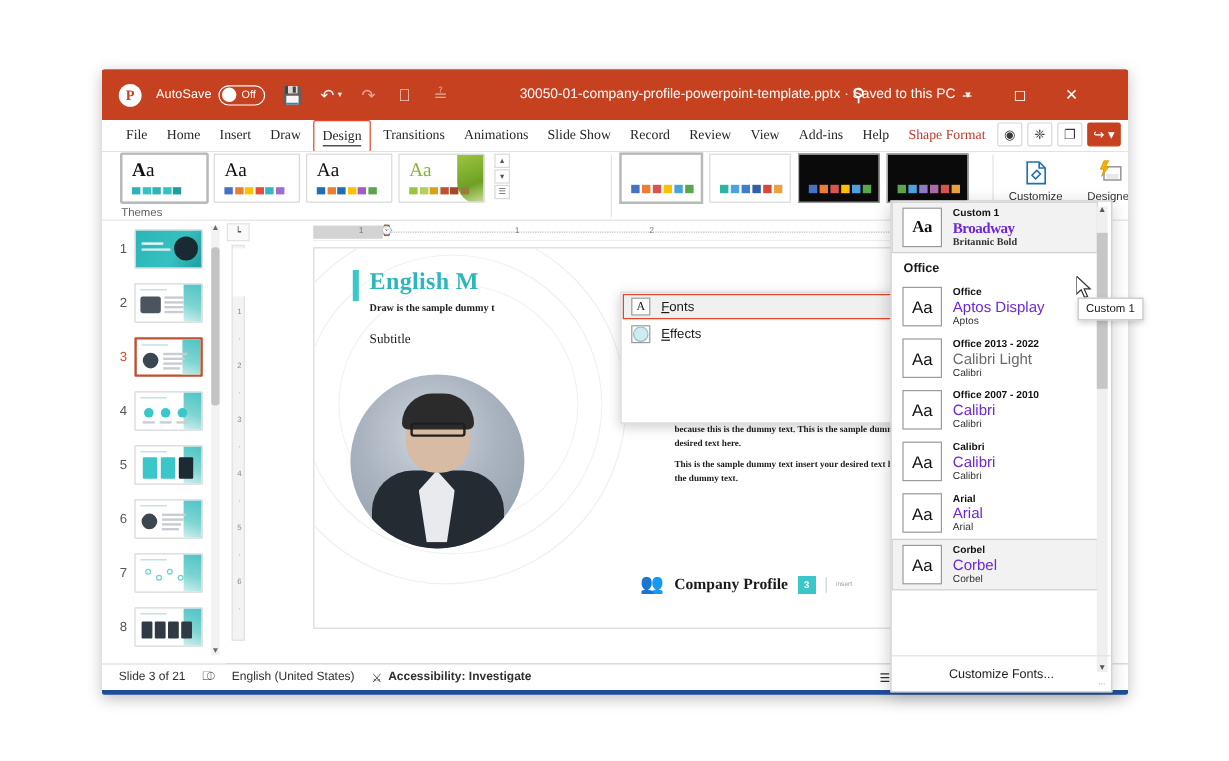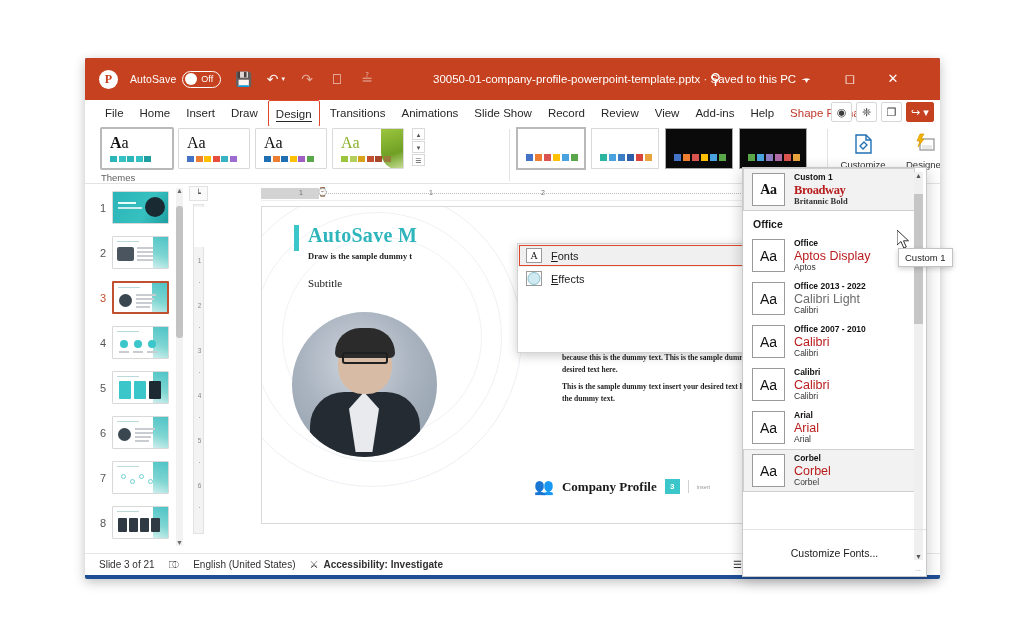--- a/index.html
+++ b/index.html
@@ -55,21 +55,21 @@
   .title-chev { color:#fff; font-size:9px; margin-left:5px; }
   .search-icon { position:absolute; left: 625px; top: 12px; color:#fff; font-size:15px; }
   .wbtn { position:absolute; top: 13px; color:#fff; font-size: 13px; width:18px; text-align:center; }
   .wbtn.min { left: 712px; } .wbtn.max { left: 756px; } .wbtn.close { left: 799px; }
 
   
   .tabrow {
     position:absolute; left:0; top:42px; width:855px; height:26px;
     background:#fff; display:flex; align-items:center;
   }
-  .tab { font-size: 11.5px; color:#272727; padding: 0 8px; white-space:nowrap; line-height:22px; }
+  .tab { font-size: 11.5px; color:#272727; padding: 0 8px; white-space:nowrap; line-height:22px;font-family:Liberation Serif, serif; }
   .tab:first-child { margin-left: 12px; }
   .tab.active {
     border: 1.6px solid #e0462a; border-radius: 2px;
     padding: 2px 7px 1px; margin: 0 2px;
   }
   .tab.active span { border-bottom: 1.4px solid #272727; padding-bottom:1px; }
   .tab.contextual { color: #c0392b; }
   .tabrow-right { position:absolute; right: 6px; top:2px; display:flex; gap:4px; align-items:center; }
   .sq-btn {
     width: 21px; height: 20px; border:1px solid #d6d6d6; border-radius:2px;
@@ -289,28 +289,28 @@
     border:1px solid transparent;
   }
   .frow.sel { background:#f2f2f2; border:1px solid #d0d0d0; }
   .fbox {
     width:33px; height:33px; border:1px solid #9a9a9a; background:#fff;
     display:flex; align-items:center; justify-content:center; flex:0 0 auto;
   }
   .fbox span { font-size:14px; color:#111; }
   .fmeta { display:flex; flex-direction:column; line-height:1.12; }
   .fm-name { font-size:8.5px; font-weight:bold; color:#111; }
-  .fm-major { font-size:12.5px; color:#b91c1c; }
+  .fm-major { font-size:12.5px; color:#6d28d9; }
   .fm-minor { font-size:8.5px; color:#333; }
   .serif-bw { font-family:"Liberation Serif", serif; font-weight:bold; letter-spacing:-.3px; }
   .fscroll { position:absolute; right:3px; top:4px; width:9px; height:388px; background:#efefef; }
   .fscroll .fth { position:absolute; left:0; top:22px; width:9px; height:130px; background:#c6c6c6; }
   .fscroll .fa { position:absolute; left:0; width:9px; text-align:center; font-size:7px; color:#555; }
   .fcustomize {
-    position:absolute; left:0; bottom:0; width:183px; height:47px;
+    position:absolute; left:0; bottom:0; width:183px; height:30px;
     border-top:1px solid #e2e2e2; display:flex; align-items:center; justify-content:center;
     font-size:10.5px; color:#1b1b1b;
   }
   .fresize { position:absolute; right:5px; bottom:2px; font-size:7px; color:#aaa; }
 
   
   .cursor { position:absolute; left:897px; top:230px; z-index:70; }
   .tooltip {
     position:absolute; left:898px; top:248px; z-index:70;
     background:#fff; border:1px solid #c2c2c2; box-shadow:0 2px 5px rgba(0,0,0,.18);
@@ -621,21 +621,21 @@
           <div class="tick" style="left: 168px;">1</div>
           <div class="tick" style="left: 280px;">2</div>
         </div>
 
       <div class="canvas">
         <div class="rings"></div>
         <div class="rings2"></div>
         <div class="rings3"></div>
 
         <div class="wel-bar"></div>
-        <div class="wel-title">AutoSave M</div>
+        <div class="wel-title">English M</div>
         <div class="wel-sub">Draw is the sample dummy t</div>
         <div class="subtitle">Subtitle</div>
 
         <div class="bigcircle">
           <div class="person-body"></div>
           <div class="person-shirt"></div>
           <div class="person-head"></div>
           <div class="person-hair"></div>
           <div class="person-glass"></div>
         </div>

